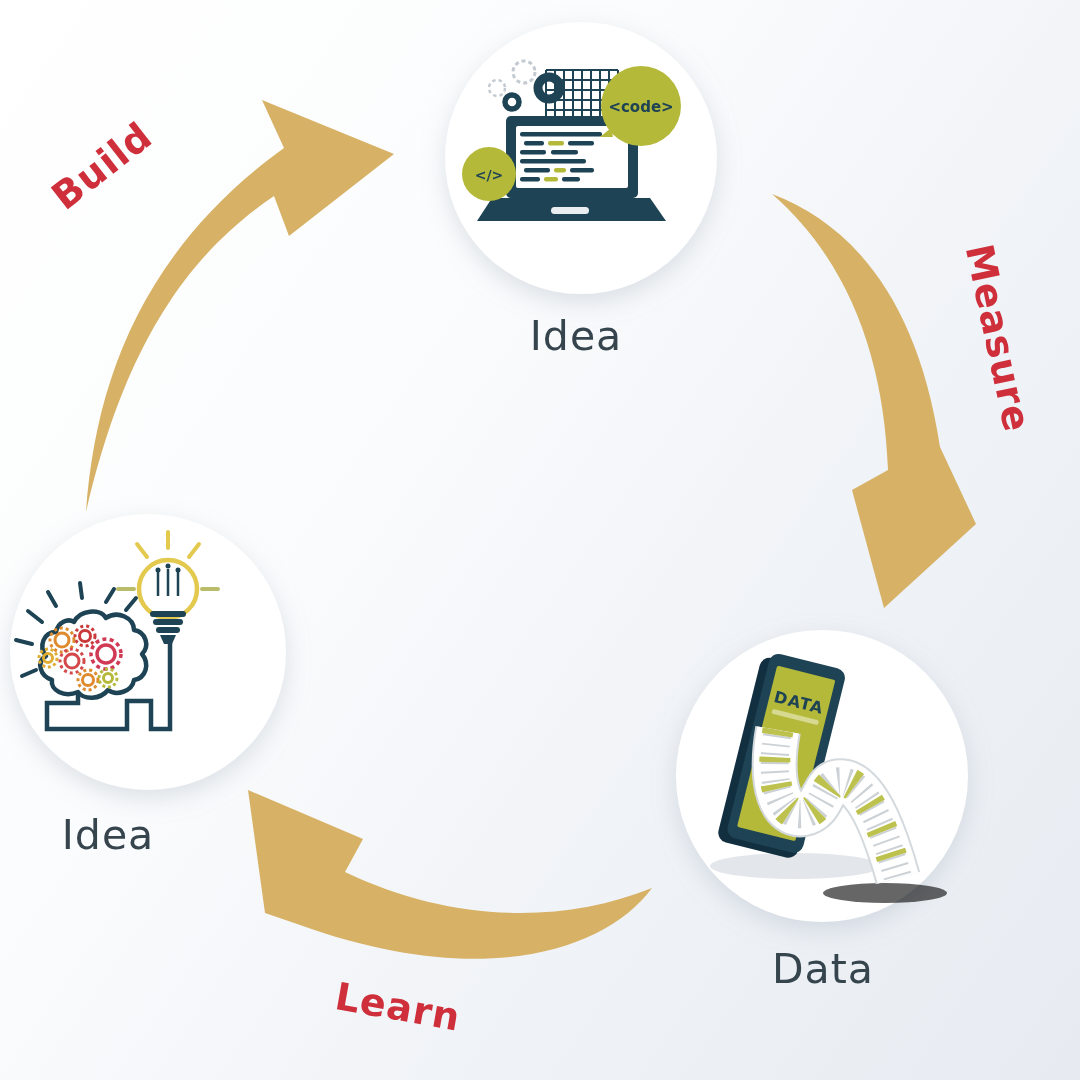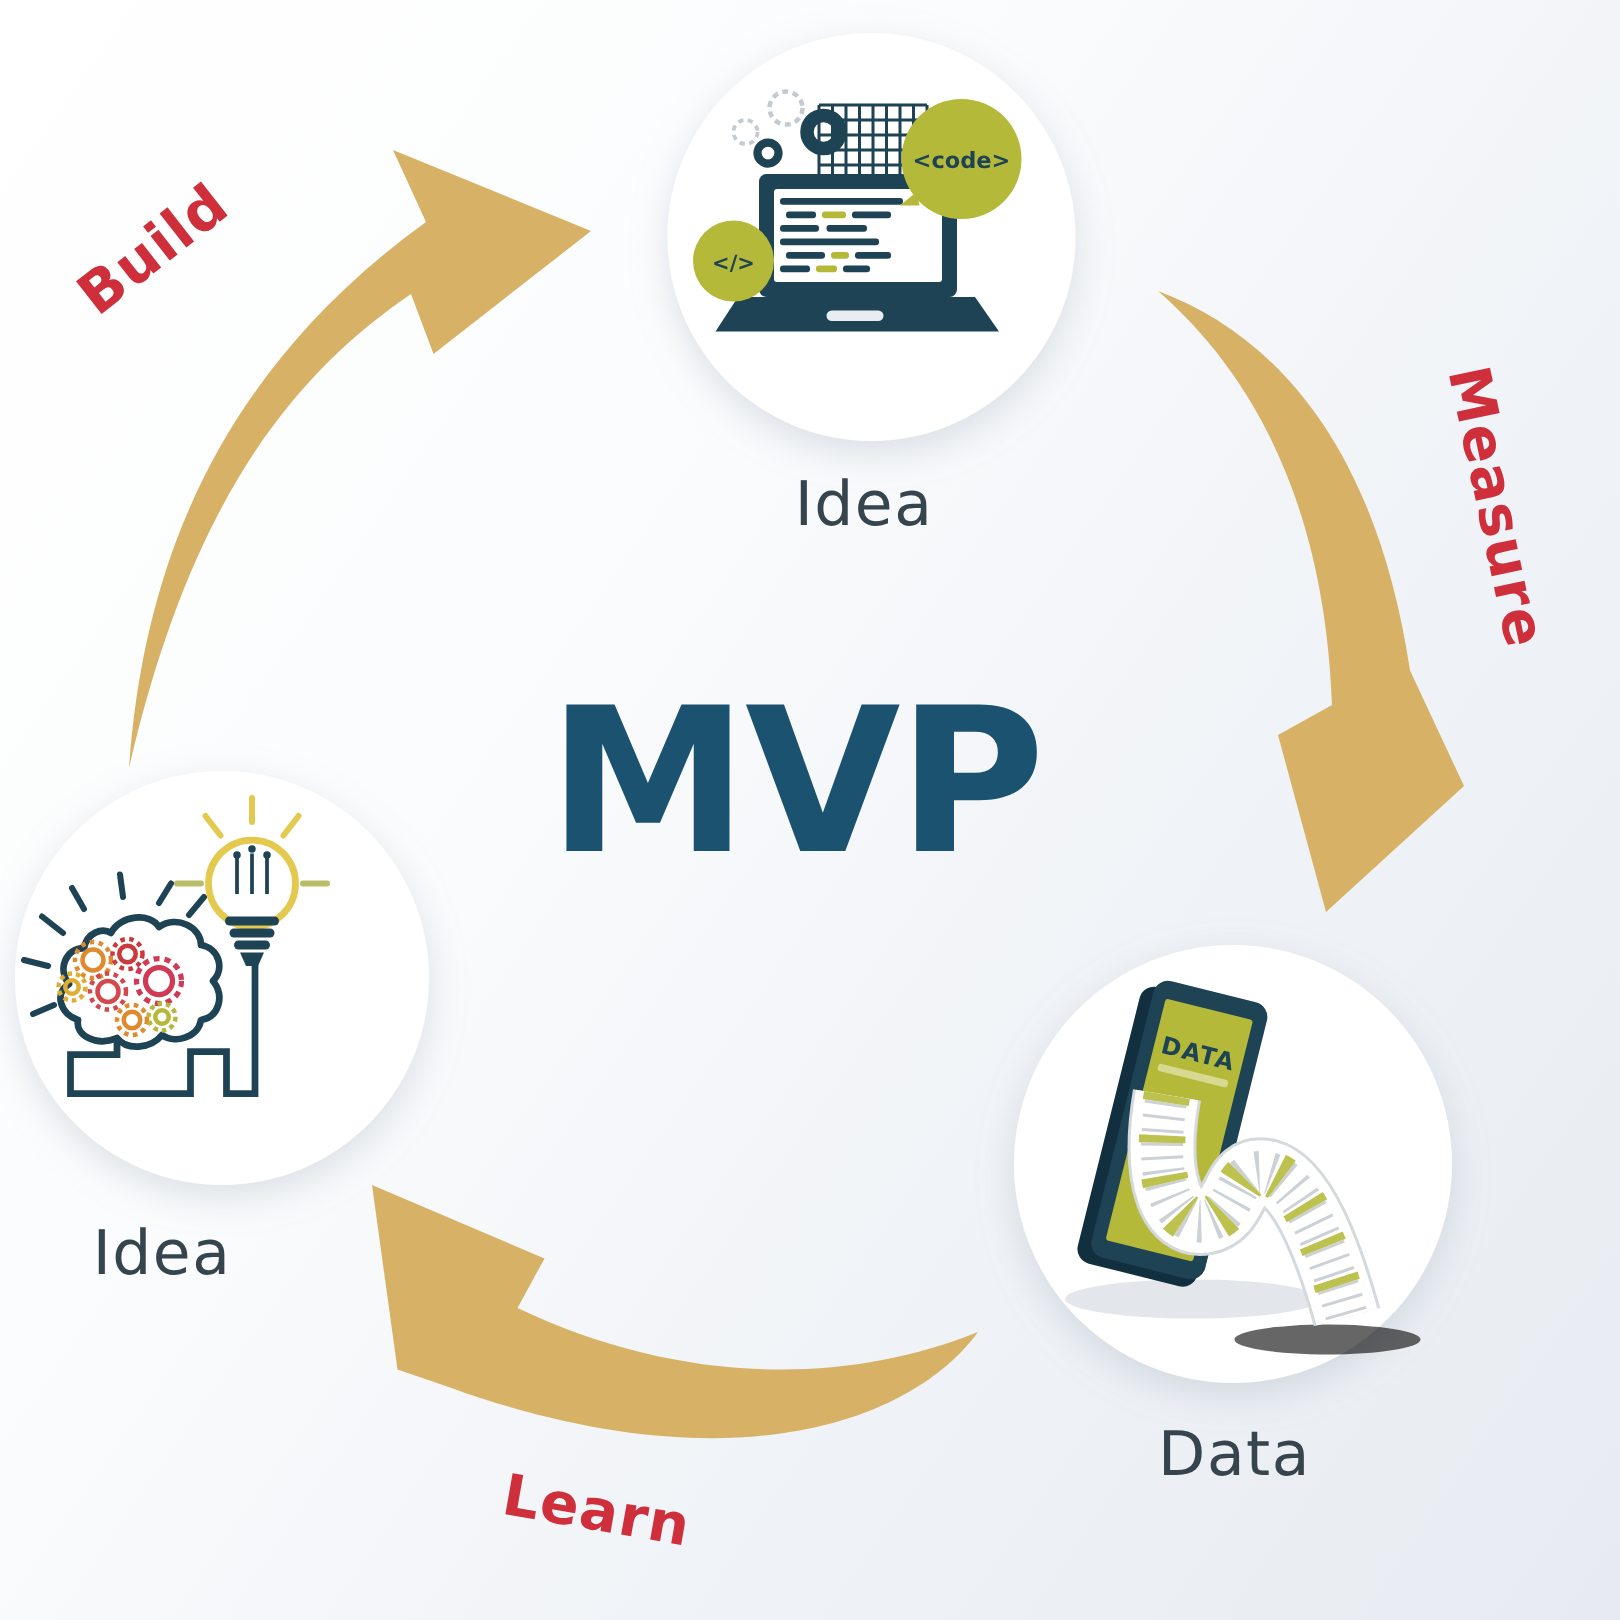--- a/index.html
+++ b/index.html
@@ -139,21 +139,20 @@
       </g>
       <g>
         <path d="M778 730 C768 788 782 818 804 814 C828 809 820 776 846 782 C870 788 888 842 898 878" fill="none" stroke="#d4d9dd" stroke-width="46"></path>
         <path d="M778 730 C768 788 782 818 804 814 C828 809 820 776 846 782 C870 788 888 842 898 878" fill="none" stroke="#ffffff" stroke-width="42"></path>
         <path d="M778 730 C768 788 782 818 804 814 C828 809 820 776 846 782 C870 788 888 842 898 878" fill="none" stroke="#ccd1d6" stroke-width="28" stroke-dasharray="2 7" stroke-dashoffset="4"></path>
         <path d="M778 730 C768 788 782 818 804 814 C828 809 820 776 846 782 C870 788 888 842 898 878" fill="none" stroke="#bdc24e" stroke-width="31" stroke-dasharray="5 22"></path>
       </g>
     </g>
   </svg>
 
-  <div class="label mvp-label">MVP</div>
 
   <div class="label node-label code-label">Idea</div>
   <div class="label node-label idea-label">Idea</div>
   <div class="label node-label data-label">Data</div>
 
   <div class="label step-label build-label">Build</div>
   <div class="label step-label measure-label">Measure</div>
   <div class="label step-label learn-label">Learn</div>
 
 </div>

